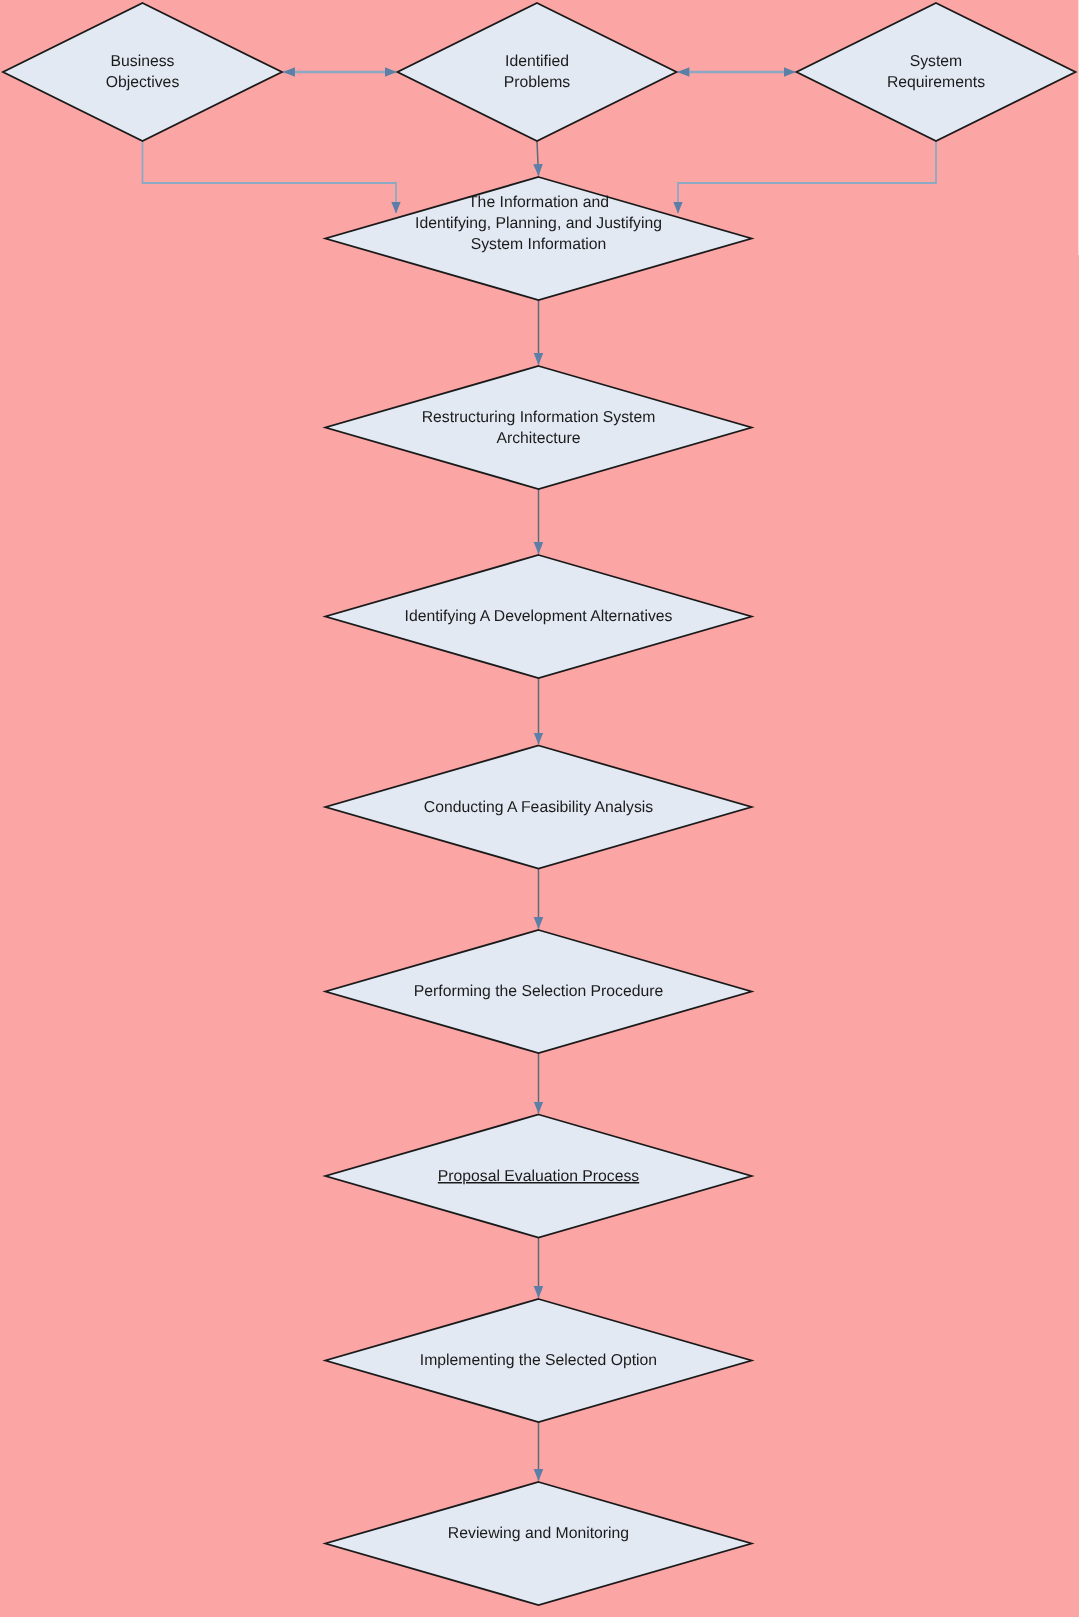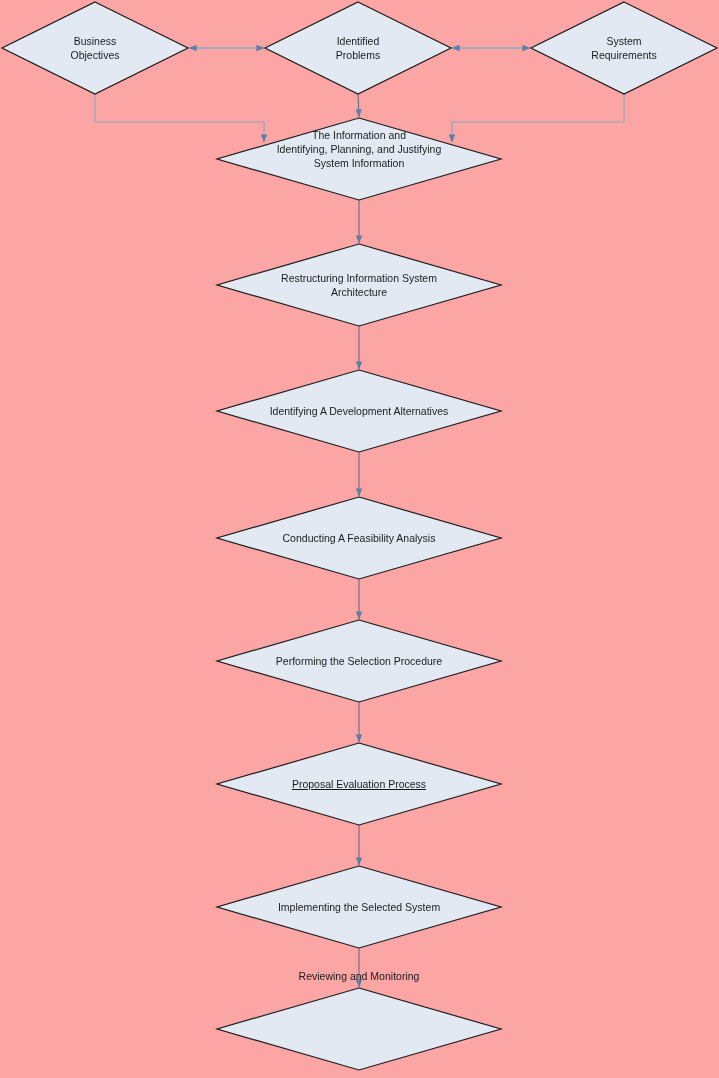--- a/index.html
+++ b/index.html
@@ -106,17 +106,17 @@
   <div id="labels-layer">
       <div class="node-label" style="left: -105px; top: 34px; width: 400px;"><div>Business</div><div>Objectives</div></div>
       <div class="node-label" style="left: 158px; top: 34px; width: 400px;"><div>Identified</div><div>Problems</div></div>
       <div class="node-label" style="left: 424px; top: 34px; width: 400px;"><div>System</div><div>Requirements</div></div>
       <div class="node-label" style="left: 159px; top: 128px; width: 400px;"><div>The Information and</div><div>Identifying, Planning, and Justifying</div><div>System Information</div></div>
       <div class="node-label" style="left: 159px; top: 271px; width: 400px;"><div>Restructuring Information System</div><div>Architecture</div></div>
       <div class="node-label" style="left: 159px; top: 404px; width: 400px;"><div>Identifying A Development Alternatives</div></div>
       <div class="node-label" style="left: 159px; top: 531px; width: 400px;"><div>Conducting A Feasibility Analysis</div></div>
       <div class="node-label" style="left: 159px; top: 654px; width: 400px;"><div>Performing the Selection Procedure</div></div>
       <div class="node-label" style="left: 159px; top: 777px; width: 400px; text-decoration: underline;"><div>Proposal Evaluation Process</div></div>
-      <div class="node-label" style="left: 159px; top: 900px; width: 400px;"><div>Implementing the Selected System</div></div>
-      <div class="node-label" style="left: 159px; top: 969px; width: 400px;"><div>Reviewing and Monitoring</div></div>
+      <div class="node-label" style="left: 159px; top: 900px; width: 400px;"><div>Implementing the Selected Option</div></div>
+      <div class="node-label" style="left: 159px; top: 1015px; width: 400px;"><div>Reviewing and Monitoring</div></div>
     </div>
 
 </div>
 
 </body></html>

